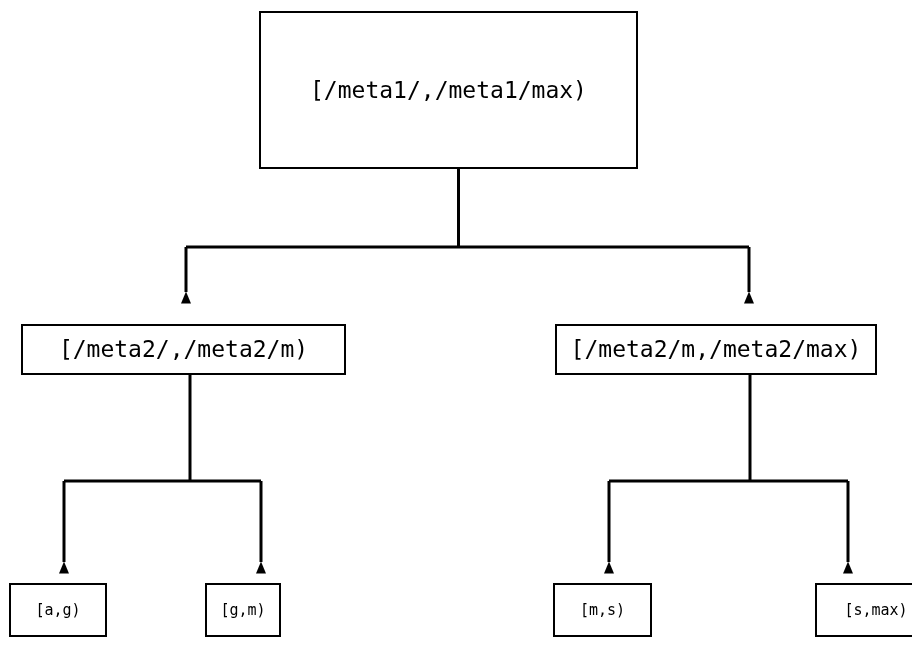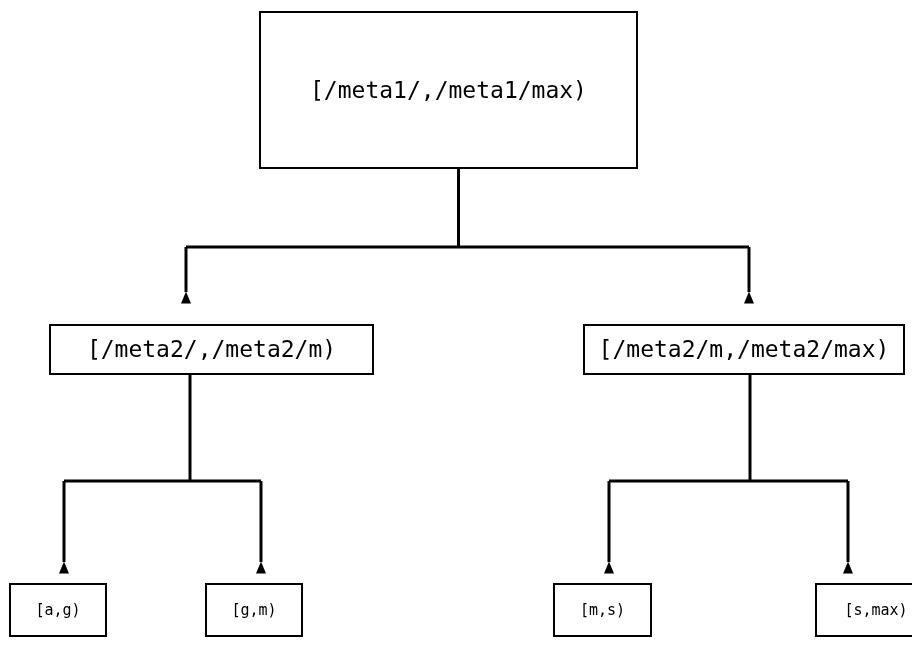--- a/index.html
+++ b/index.html
@@ -25,21 +25,21 @@
     justify-content: center;
     color: #000000;
     white-space: pre;
   }
   .node-label {
     display: block;
     line-height: 1;
     letter-spacing: 0px;
   }
   .node.root { font-size: 23px; }
-  .node.level2 { font-size: 23px; margin-left: 28px; }
+  .node.level2 { font-size: 23px; }
   .node.leaf  { font-size: 15px; }
 
   .edge-layer {
     position: absolute;
     left: 0;
     top: 0;
     width: 912px;
     height: 652px;
     pointer-events: none;
   }
@@ -90,21 +90,21 @@
   </div>
 
   <div class="node level2" style="left:555px; top:324px; width:322px; height:51px;">
     <span class="node-label">[/meta2/m,/meta2/max)</span>
   </div>
 
   <div class="node leaf" style="left:9px; top:583px; width:98px; height:54px;">
     <span class="node-label">[a,g)</span>
   </div>
 
-  <div class="node leaf" style="left:205px; top:583px; width:98px; height:54px;">
+  <div class="node leaf" style="left:205px; top:583px; width:76px; height:54px;">
     <span class="node-label">[g,m)</span>
   </div>
 
   <div class="node leaf" style="left:553px; top:583px; width:99px; height:54px;">
     <span class="node-label">[m,s)</span>
   </div>
 
   <div class="node leaf" style="left:815px; top:583px; width:122px; height:54px;">
     <span class="node-label">[s,max)</span>
   </div>

